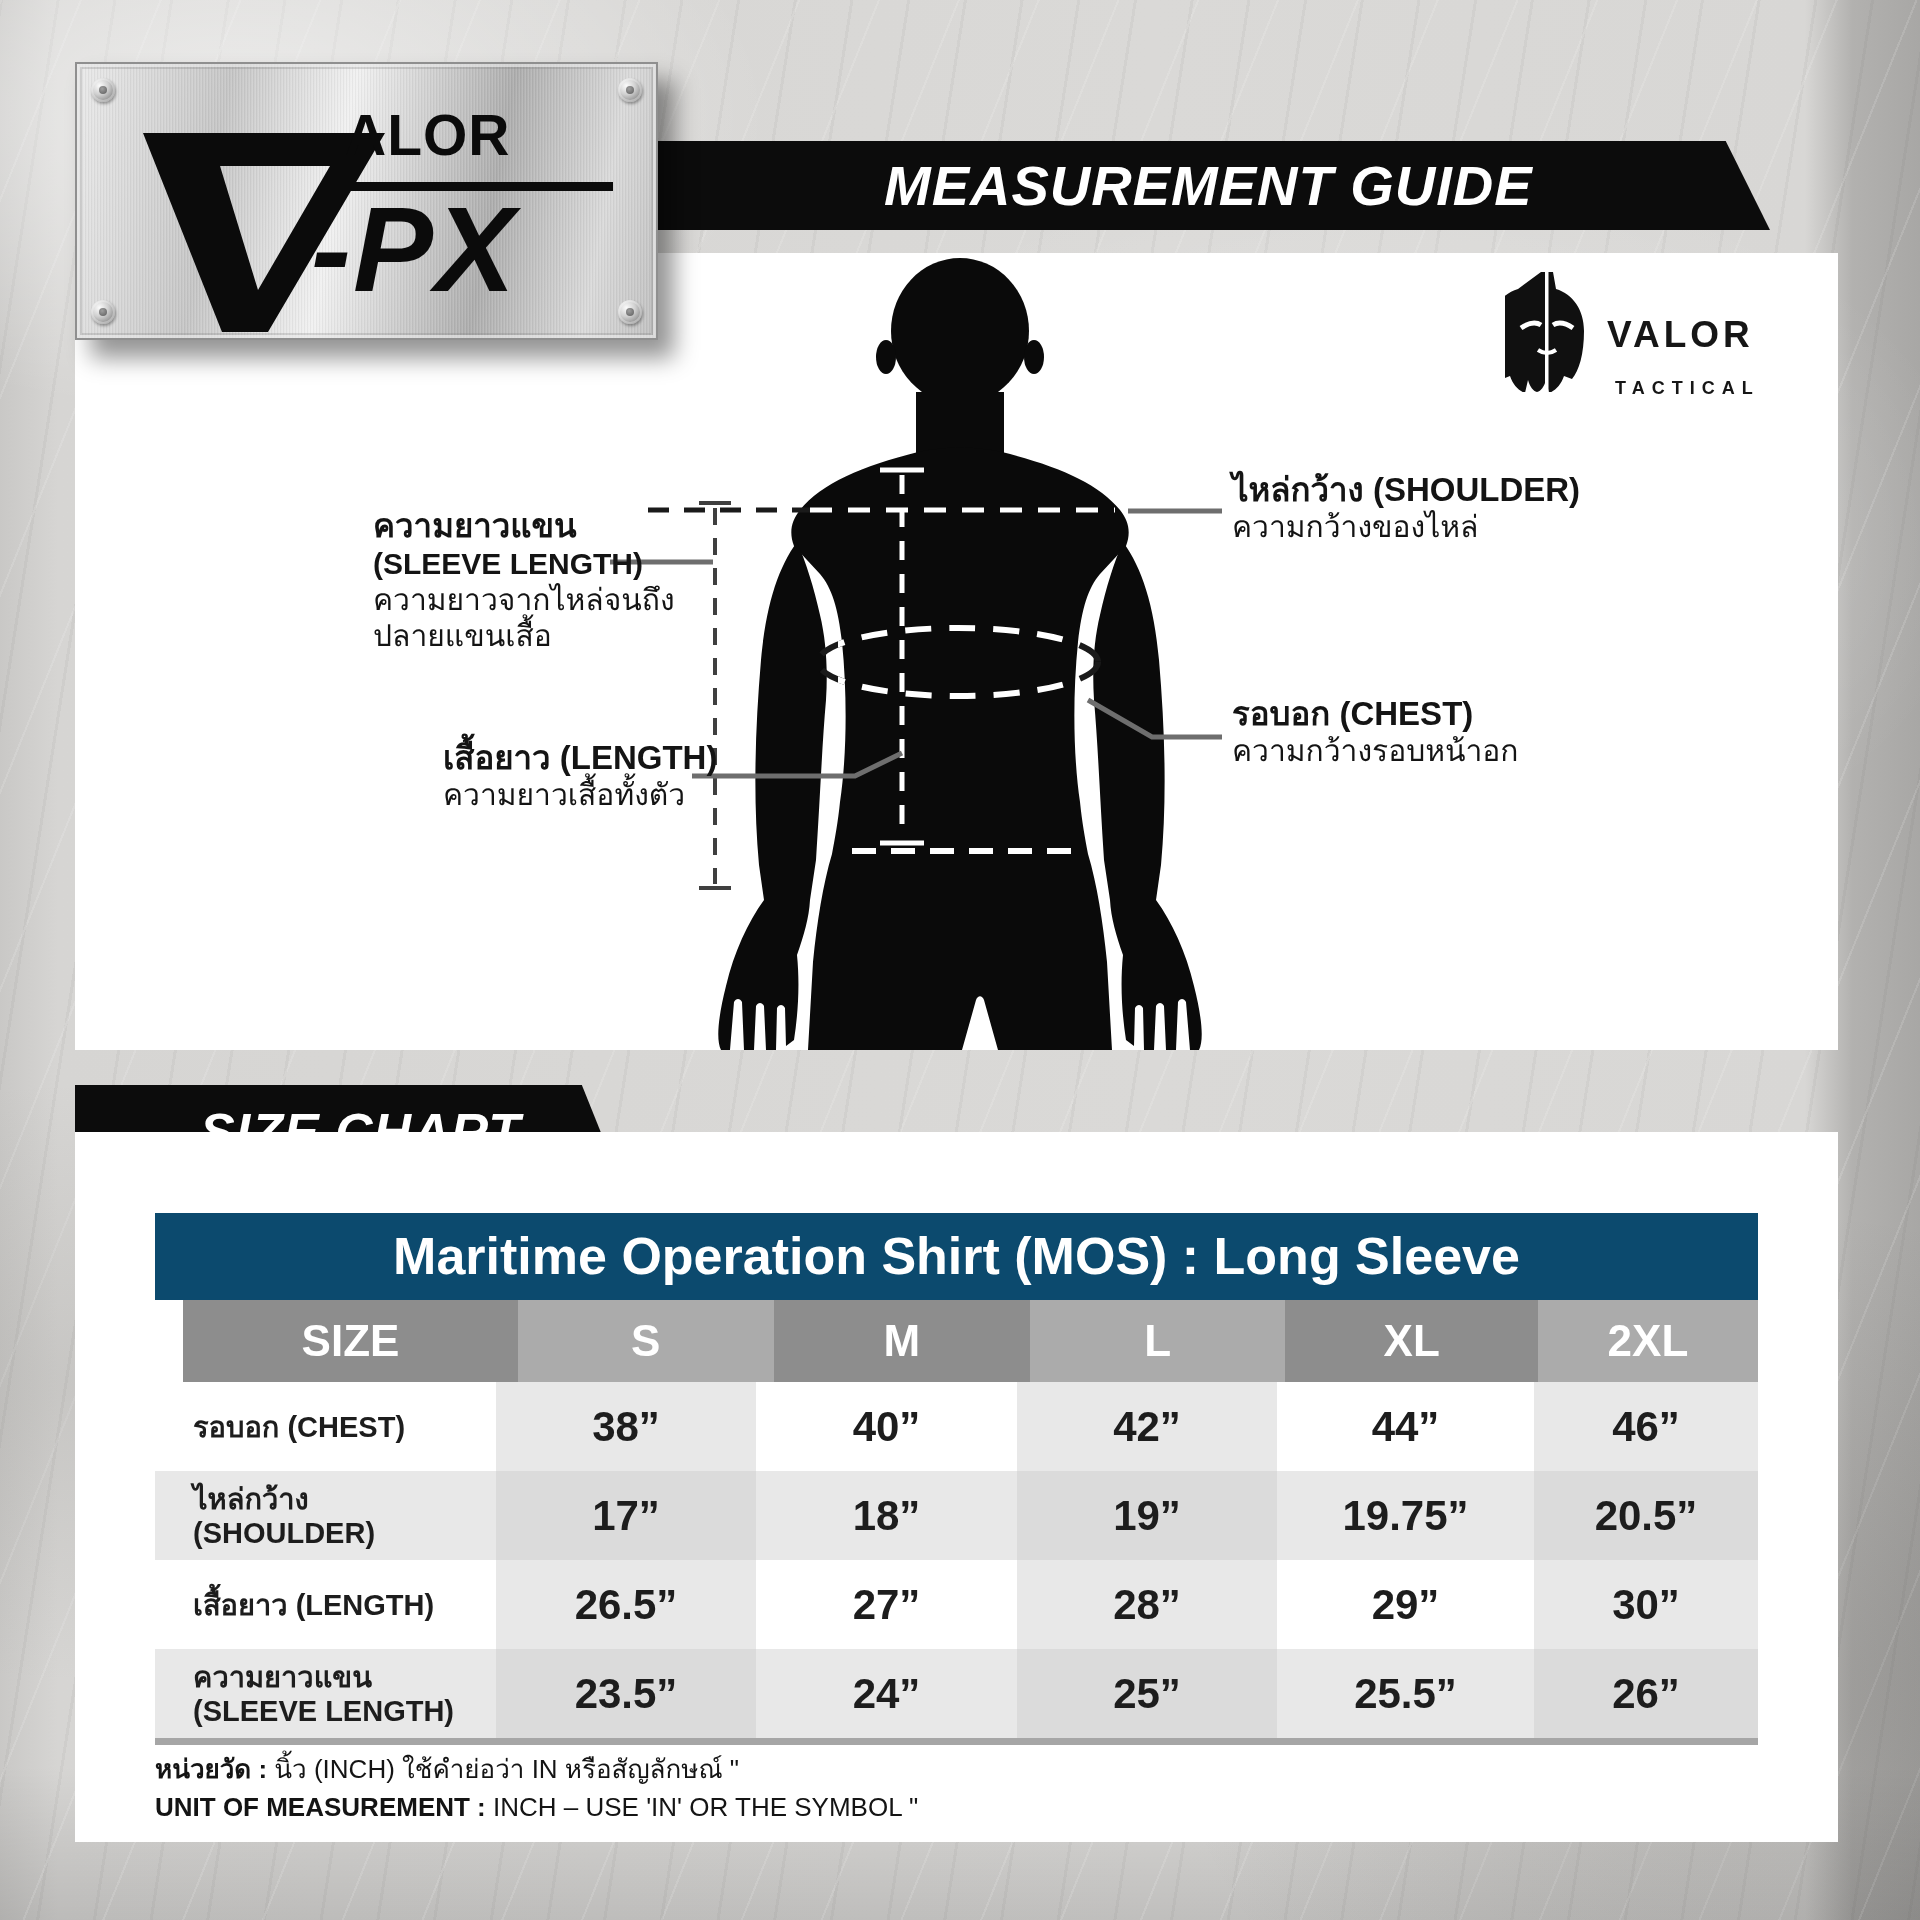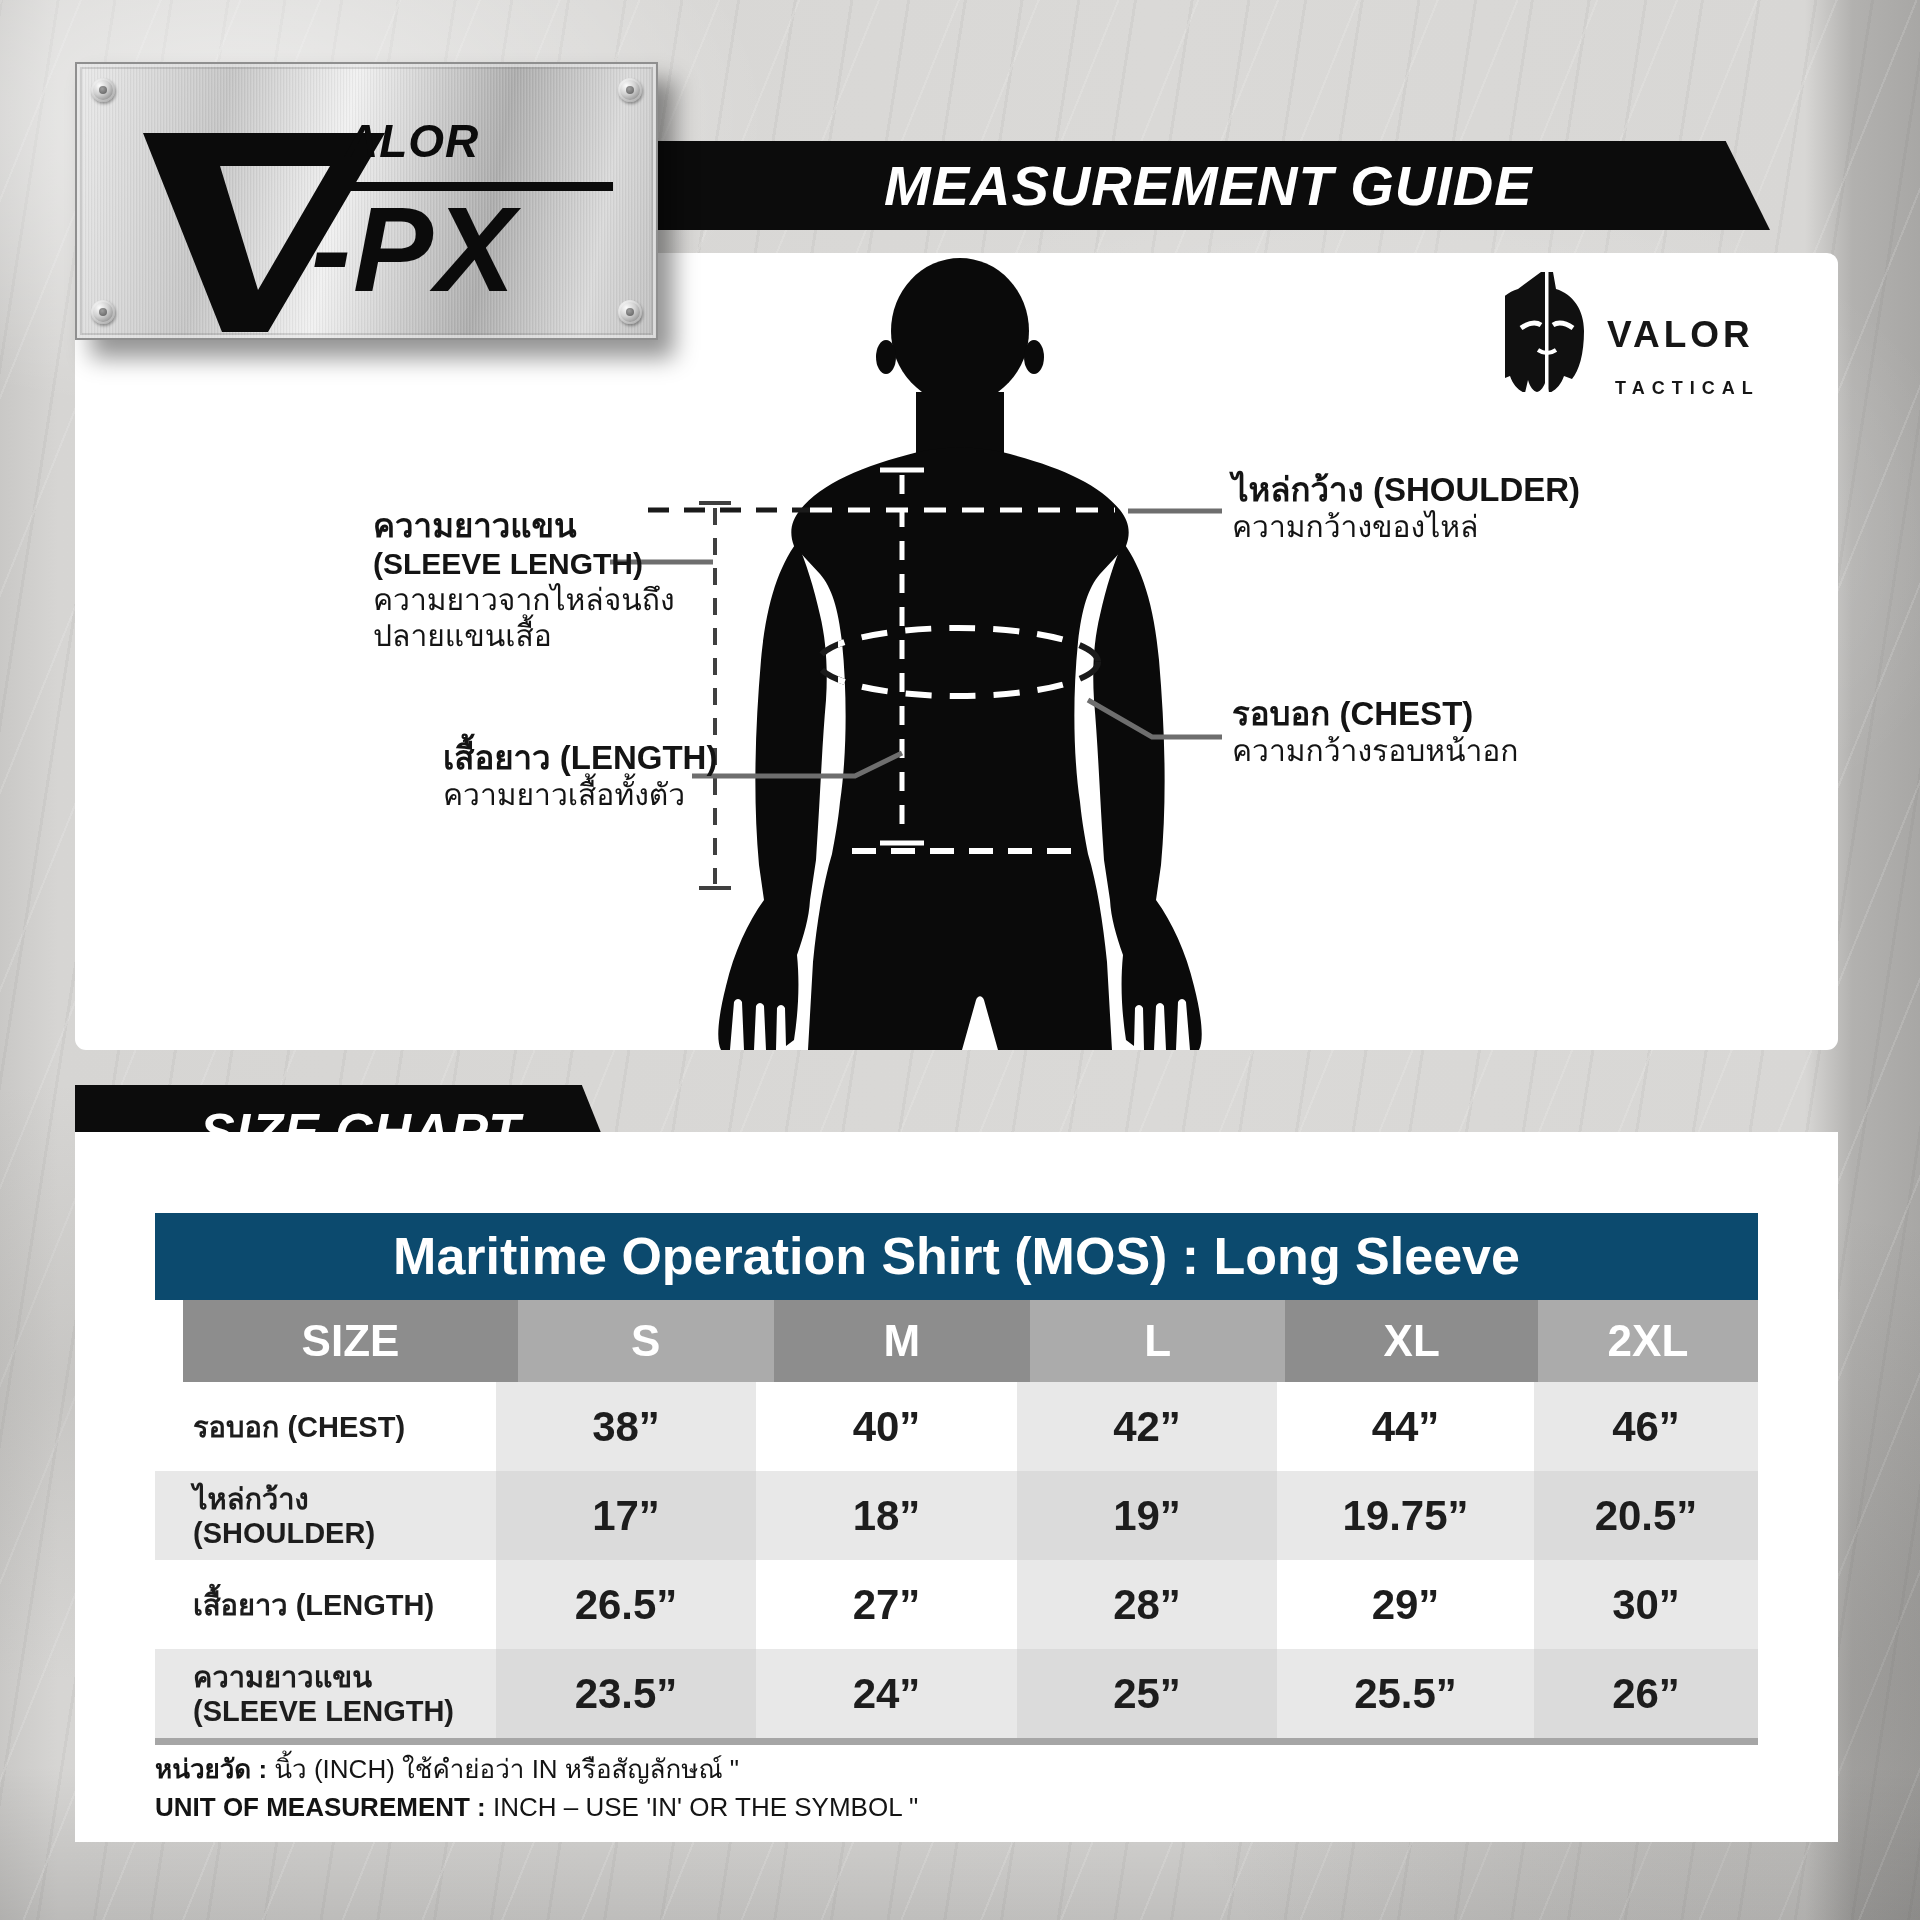--- a/index.html
+++ b/index.html
@@ -16,21 +16,21 @@
       radial-gradient(900px 500px at 12% 6%, rgba(255,255,255,.55), rgba(255,255,255,0) 60%),
       radial-gradient(1100px 700px at 72% 28%, rgba(255,255,255,.35), rgba(255,255,255,0) 55%),
       radial-gradient(1000px 800px at 92% 88%, rgba(60,58,55,.20), rgba(60,58,55,0) 60%),
       radial-gradient(700px 500px at 4% 72%, rgba(120,118,114,.16), rgba(120,118,114,0) 60%),
       repeating-linear-gradient(112deg, rgba(255,255,255,.13) 0 2px, rgba(0,0,0,0) 2px 74px),
       repeating-linear-gradient(99deg, rgba(70,68,65,.05) 0 3px, rgba(0,0,0,0) 3px 56px),
       linear-gradient(180deg, rgba(0,0,0,0) 92%, rgba(0,0,0,.12) 100%),
       linear-gradient(90deg, #c9c8c6 0%, #d6d5d3 3%, #dad9d7 60%, #d8d7d5 94%, #b2b1af 96.5%, #a8a7a5 100%);
   }
   
-  .panel-figure{left:75px;top:253px;width:1763px;height:797px;background:#ffffff;border-radius:11px;}
+  .panel-figure{left:75px;top:253px;width:1763px;height:797px;background:#ffffff;}
   .panel-table{left:75px;top:1132px;width:1763px;height:710px;background:#ffffff;}
   
   .mg-banner{
     left:540px;top:141px;width:1230px;height:89px;background:#0c0c0c;
     clip-path:polygon(0 0, 96.4% 0, 100% 100%, 0 100%);
   }
   .mg-banner .txt{
     padding-left:344px;line-height:89px;color:#ffffff;
     font-size:56px;font-weight:900;font-style:italic;letter-spacing:1px;white-space:nowrap;
   }
@@ -57,22 +57,22 @@
   .screw{
     position:absolute;width:24px;height:24px;border-radius:50%;
     background:radial-gradient(circle at 35% 32%, #fbfbfb, #cfcfcf 40%, #8f8f8f 75%, #6e6e6e);
     box-shadow:inset 0 0 0 2px rgba(255,255,255,.35), 1px 2px 3px rgba(0,0,0,.35);
   }
   .screw::after{
     content:"";position:absolute;left:8px;top:8px;width:8px;height:8px;border-radius:50%;
     background:radial-gradient(circle at 40% 35%, #9f9f9f, #5c5c5c);
   }
   .plate .word-top{
-    position:absolute;left:270px;top:52px;color:#0b0b0b;
-    font-size:46px;font-weight:900;font-style:italic;letter-spacing:1px;
+    position:absolute;left:270px;top:40px;color:#0b0b0b;
+    font-size:57px;font-weight:900;letter-spacing:1px;
   }
   .plate .underline{position:absolute;left:272px;top:120px;width:266px;height:9px;background:#0b0b0b;}
   .plate .word-bottom{
     position:absolute;left:236px;top:118px;color:#0b0b0b;
     font-size:120px;font-weight:900;font-style:italic;letter-spacing:2px;
   }
   
   .anno{color:#141414;}
   .anno .b{font-weight:bold;font-size:33px;line-height:39px;}
   .anno .b2{font-weight:bold;font-size:30px;line-height:37px;}

